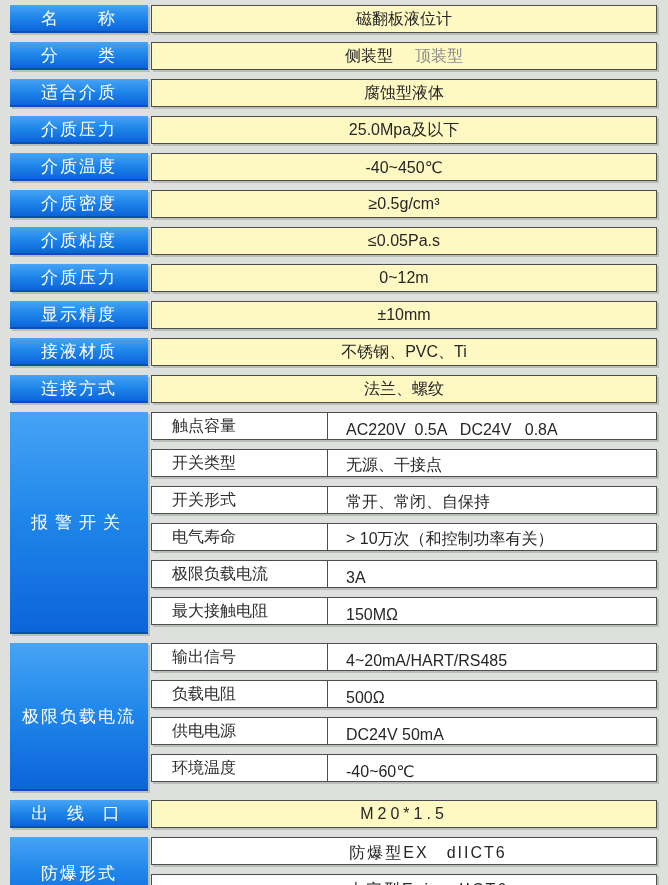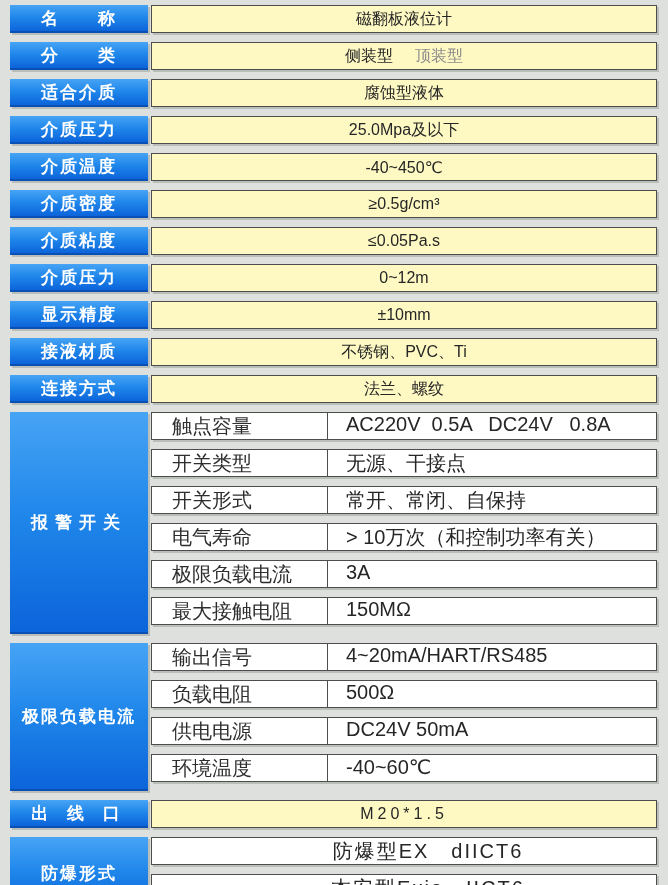--- a/index.html
+++ b/index.html
@@ -16,42 +16,42 @@
     padding:5px 11px 0 10px;
     overflow:hidden;
   }
   .row{display:flex;height:28px;margin-bottom:9px;}
   .blue{
     background:linear-gradient(180deg,#47a4f5 0%,#1f86ea 48%,#0c64da 100%);
     border-bottom:2px solid #0a50b4;
     box-shadow:2px 2px 0 rgba(120,125,120,.35);
     color:#fff;
     display:flex;align-items:center;justify-content:center;
-    font-size:17px;font-weight:bold;letter-spacing:2px;
+    font-size:17px;font-weight:normal;letter-spacing:2px;
     box-sizing:border-box;
   }
   .cell-label{width:138px;flex:none;}
   .cell-value{
     flex:1;margin-left:3px;
     background:#fef9c3;border:1px solid #4d4d4d;
     box-shadow:2px 2px 0 rgba(120,125,120,.35);
     display:flex;align-items:center;justify-content:center;
     font-size:16px;color:#262626;white-space:pre;
     box-sizing:border-box;
   }
   .muted{color:#8b8b8b;margin-left:22px;}
   .group{display:flex;margin-bottom:9px;}
   .group-label{width:138px;flex:none;}
   .group-rows{flex:1;margin-left:3px;display:flex;flex-direction:column;}
   .subrow{
     height:28px;margin-bottom:9px;
     background:#fff;border:1px solid #4d4d4d;
     box-shadow:2px 2px 0 rgba(120,125,120,.35);
-    display:flex;align-items:flex-start;
-    font-size:20px;color:#262626;
+    display:flex;align-items:flex-end;
+    font-size:16px;color:#262626;
     box-sizing:border-box;
   }
   .subrow:last-child{margin-bottom:9px;}
   .sub-label{
     width:176px;flex:none;height:100%;
     box-sizing:border-box;padding-left:20px;
     border-right:1px solid #4d4d4d;
     display:flex;align-items:center;color:#2e2e2e;
   }
   .sub-value{padding-left:18px;white-space:pre;}

